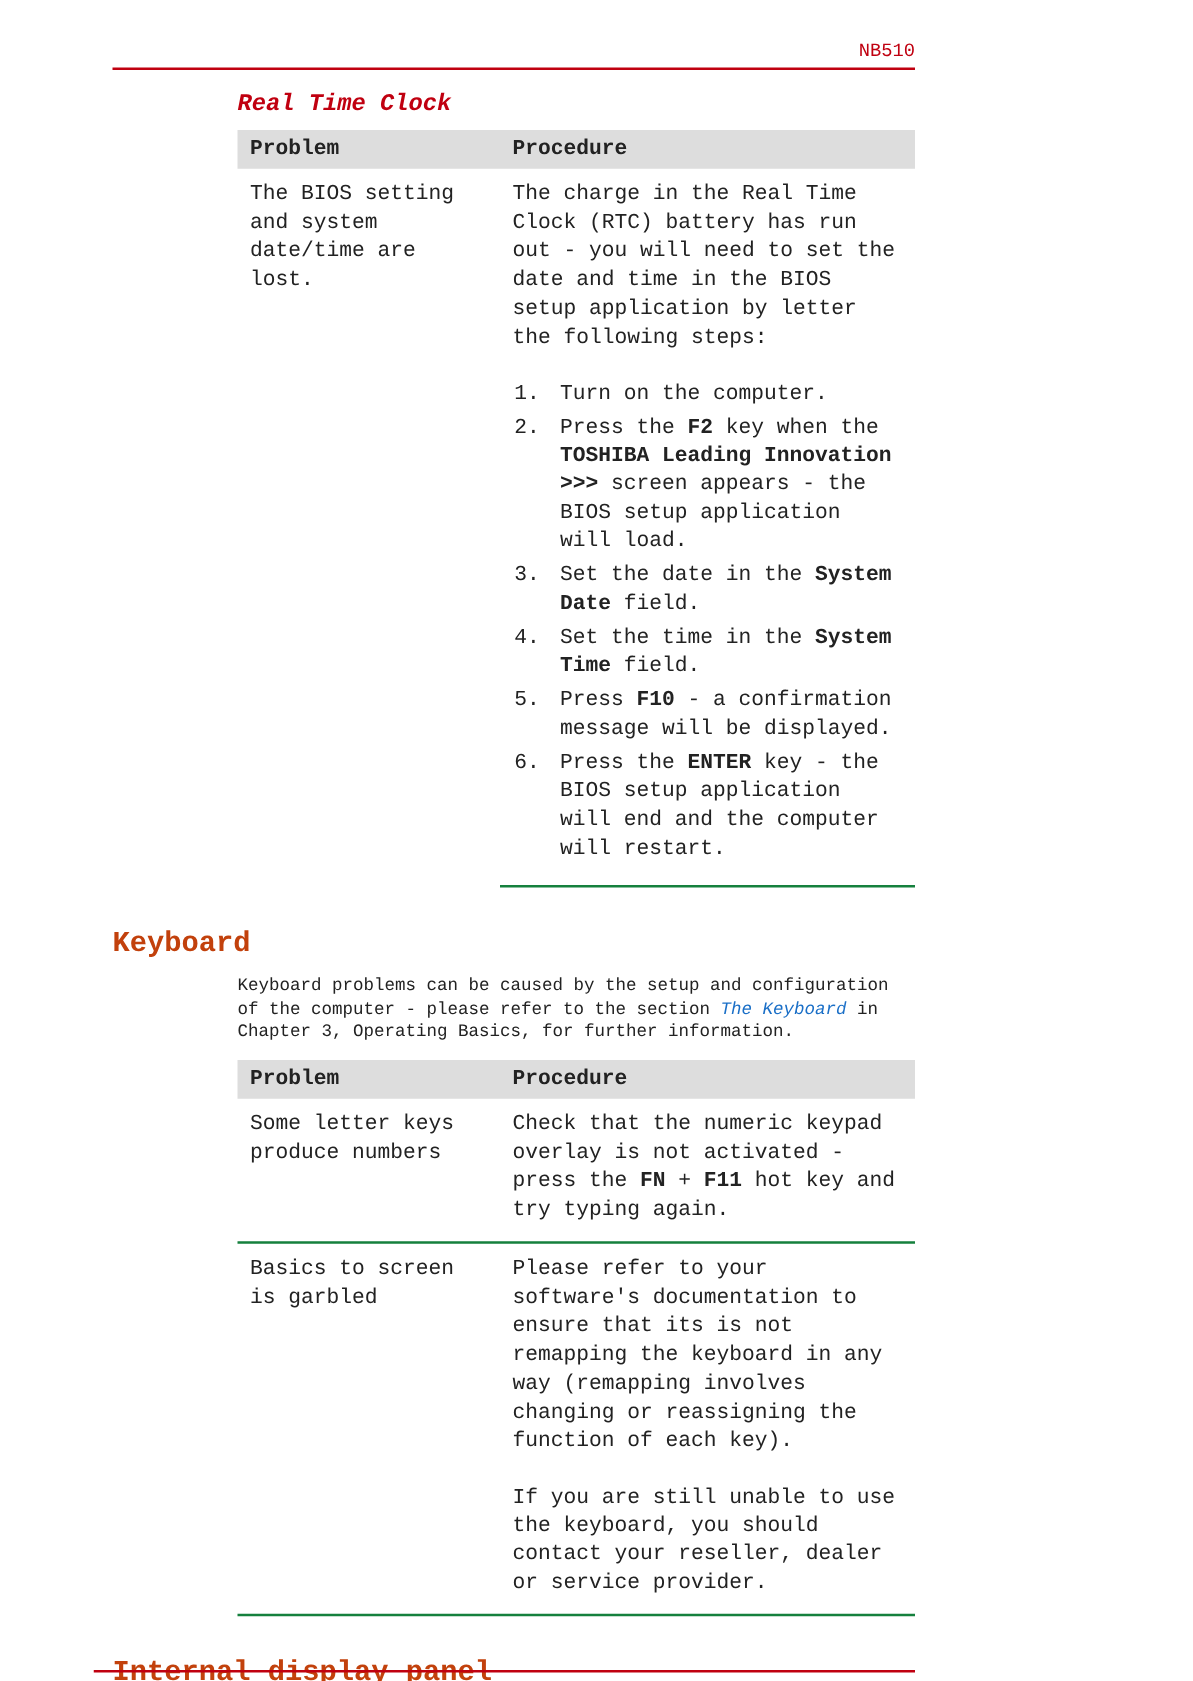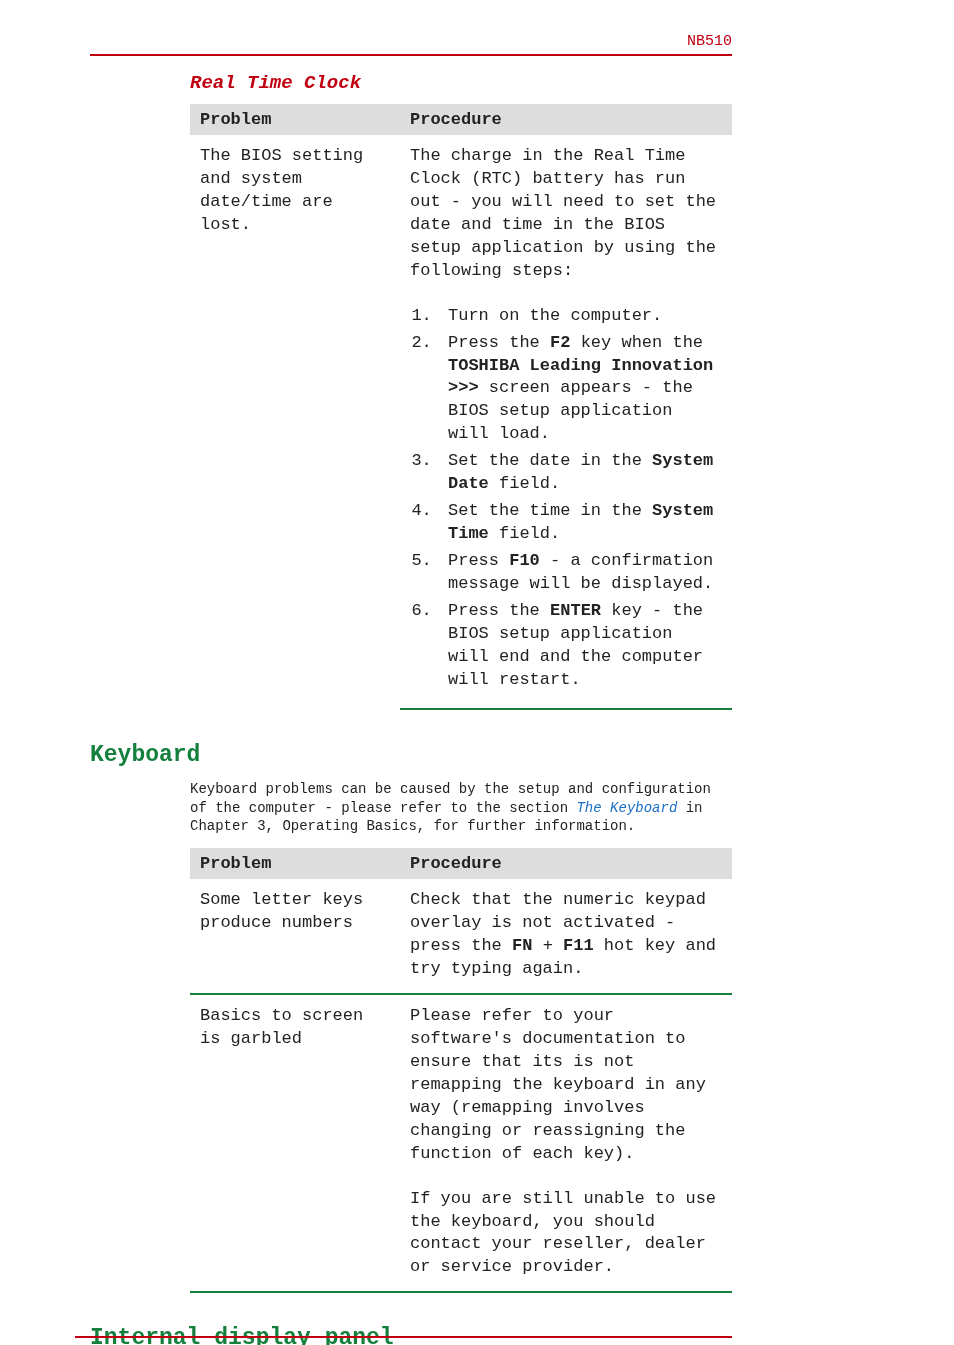--- a/index.html
+++ b/index.html
@@ -37,21 +37,21 @@
     margin-right: 0;
   }
   .h3 {
     color: #c00010;
     font-style: italic;
     font-weight: bold;
     font-size: 19px;
     margin: 16px 0 10px 0;
   }
   .h2 {
-    color: #15803d;
+    color: #c2410c;
     font-weight: bold;
     font-size: 23px;
     margin: 32px 0 12px 16px;
   }
   table.ptable {
     width: 100%;
     border-collapse: collapse;
     font-size: 17px;
   }
   table.ptable th {
@@ -132,21 +132,21 @@
   <div class="content-block">
     <div class="h3">Real Time Clock</div>
     <table class="ptable">
       <tbody>
           <tr>
         <th class="col1">Problem</th>
         <th>Procedure</th>
       </tr>
       <tr>
         <td class="col1" rowspan="2">The BIOS setting and system date/time are lost.</td>
-        <td>The charge in the Real Time Clock (RTC) battery has run out - you will need to set the date and time in the BIOS setup application by using the following steps:</td>
+        <td>The charge in the Real Time Clock (RTC) battery has run out - you will need to set the date and time in the BIOS setup application by letter the following steps:</td>
       </tr>
       <tr class="row-sep">
         <td>
           <ol class="steps">
             <li>Turn on the computer.</li>
             <li>
               <span>Press the </span><span class="b">F2</span><span> key when the </span><span class="b">TOSHIBA Leading Innovation &gt;&gt;&gt;</span><span> screen appears - the BIOS setup application will load.</span>
             </li>
             <li>
               <span>Set the date in the </span><span class="b">System Date</span><span> field.</span>

